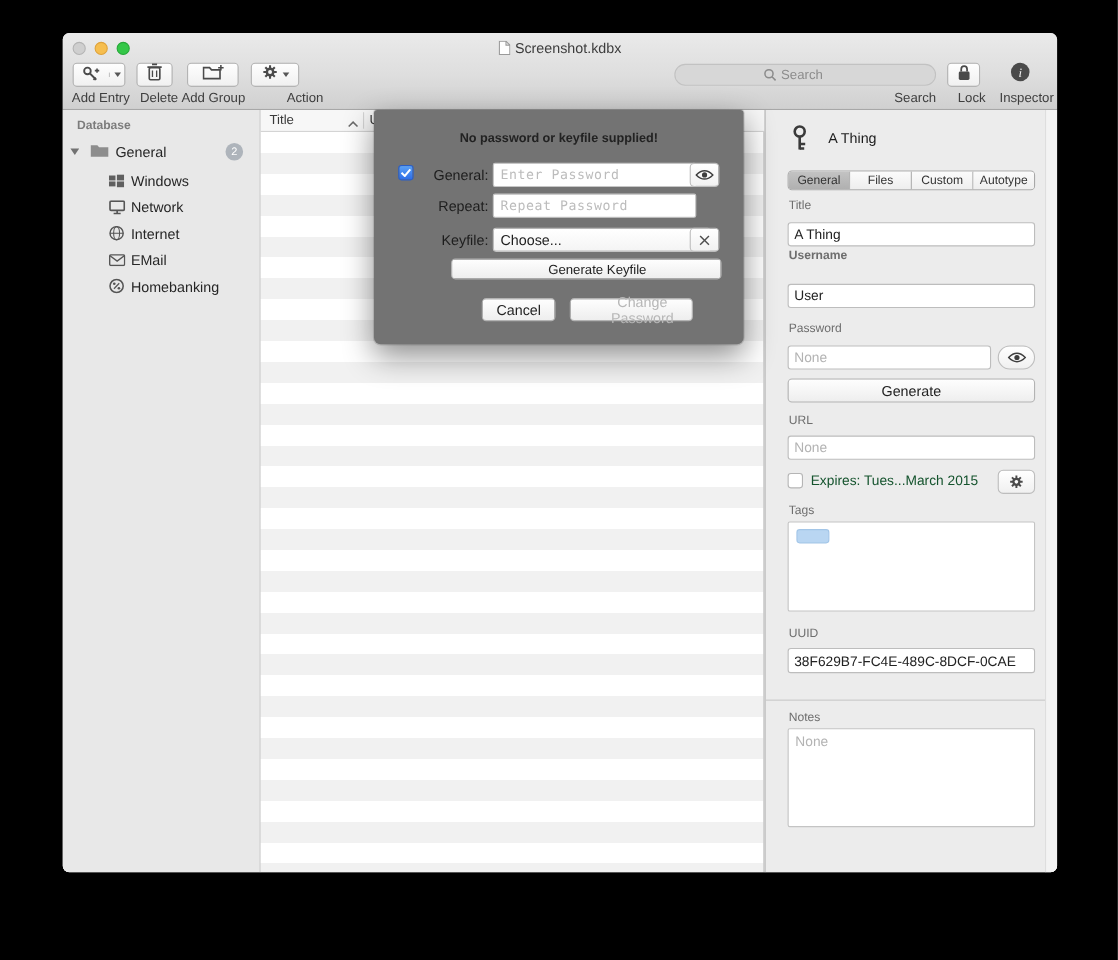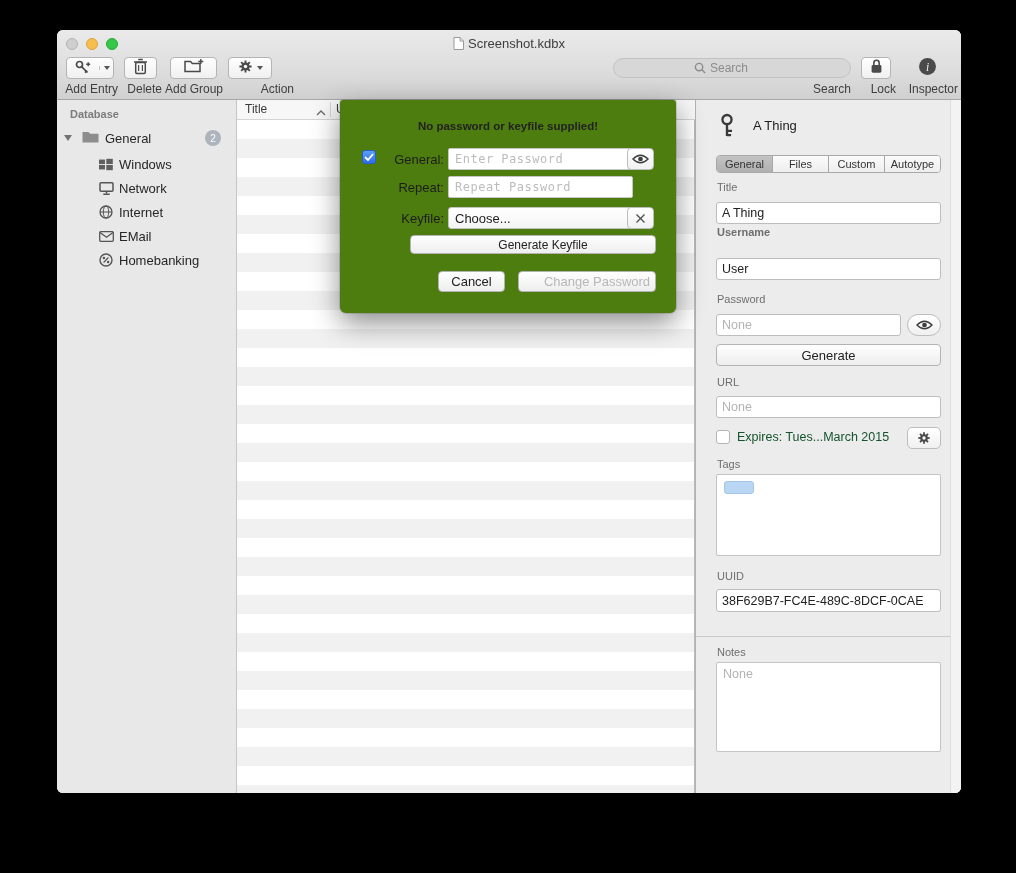--- a/index.html
+++ b/index.html
@@ -46,21 +46,21 @@
 
   
   .table-header { position:absolute; left:180px; top:0; width:458px; height:20px; background:#f7f7f7; border-bottom:1px solid #d4d4d4; font-size:12px; color:#3a3a3a; }
   .th-title { position:absolute; left:8px; top:2px; }
   .th-sort { position:absolute; left:79px; top:5px; }
   .th-div { position:absolute; left:93px; top:2px; bottom:2px; width:1px; background:#d4d4d4; }
   .th-user { position:absolute; left:99px; top:2px; }
   .table-rows { position:absolute; left:180px; top:20px; width:458px; bottom:0; background:repeating-linear-gradient(180deg,#ffffff 0 19px,#f1f1f1 19px 38px); border-right:1px solid #b9b9b9; }
 
   
-  .sheet { position:absolute; left:283px; top:0; width:336px; height:213px; background:#4d7c0f; border-radius:3px 3px 6px 6px; box-shadow:0 10px 28px rgba(0,0,0,.45), 0 0 0 1px rgba(0,0,0,.12); z-index:60; }
+  .sheet { position:absolute; left:283px; top:0; width:336px; height:213px; background:#737373; border-radius:3px 3px 6px 6px; box-shadow:0 10px 28px rgba(0,0,0,.45), 0 0 0 1px rgba(0,0,0,.12); z-index:60; }
   .sheet-msg { position:absolute; top:20px; left:0; right:0; text-align:center; font-size:11.5px; font-weight:bold; color:#222; }
   .dlg-label { position:absolute; width:64px; text-align:right; font-size:13px; color:#1d1d1d; }
   .dlg-input { position:absolute; left:108px; width:185px; height:22px; border:1px solid #c6c6c6; border-radius:2px; background:#fff; padding:0 6px; font-size:12px; outline:none; }
   .mono::placeholder, .mono { font-family:"DejaVu Sans Mono",monospace; letter-spacing:0.5px; }
   .dlg-input::placeholder { color:#bcbcbc; }
   .sq-btn { position:absolute; left:287px; width:27px; height:22px; background:linear-gradient(#fff,#f1f1f1); border:1px solid #bdbdbd; border-radius:4px; display:flex; align-items:center; justify-content:center; }
   .checkbox { position:absolute; width:14px; height:14px; border-radius:3px; display:flex; align-items:center; justify-content:center; }
   .cb-on { background:linear-gradient(#5aa1f7,#2e6ee8); border:1px solid #2a5fc8; }
   .cb-off { background:#fff; border:1px solid #b5b5b5; }
   .popup { position:absolute; left:108px; width:198px; height:22px; background:linear-gradient(#fff,#f4f4f4); border:1px solid #c3c3c3; border-radius:3px; font-size:13px; color:#1d1d1d; display:flex; align-items:center; padding:0 6px; }
@@ -314,21 +314,21 @@
       <span class="sq-btn" style="top:107px;">
         <svg width="11" height="11" viewBox="0 0 11 11">
             <line x1="1.5" y1="1.5" x2="9.5" y2="9.5" stroke="#4e4e4e" stroke-width="1.3"></line>
             <line x1="9.5" y1="1.5" x2="1.5" y2="9.5" stroke="#4e4e4e" stroke-width="1.3"></line>
           </svg>
       </span>
 
       <button class="btn" style="position:absolute;left:70px;top:135px;width:246px;height:19px;font-size:12px;padding-left:20px;">Generate Keyfile</button>
 
       <button class="btn" style="position:absolute;left:98px;top:171px;width:67px;height:21px;">Cancel</button>
-      <button class="btn disabled" style="position:absolute;left:178px;top:171px;width:138px;height:21px;padding-left:20px;">Change Password</button>
+      <button class="btn disabled" style="position:absolute;left:178px;top:171px;width:112px;height:21px;padding-left:20px;">Change Password</button>
     </div>
 
     <div class="inspector">
 
       <div class="entry-head">
         <span>
           <svg width="20" height="27" viewBox="0 0 22 27">
             <circle cx="11" cy="7" r="5" fill="none" stroke="#3a3a3a" stroke-width="2.6"></circle>
             <line x1="11" y1="12" x2="11" y2="25" stroke="#3a3a3a" stroke-width="2.6"></line>
             <line x1="11" y1="19.5" x2="16.5" y2="19.5" stroke="#3a3a3a" stroke-width="2.4"></line>

